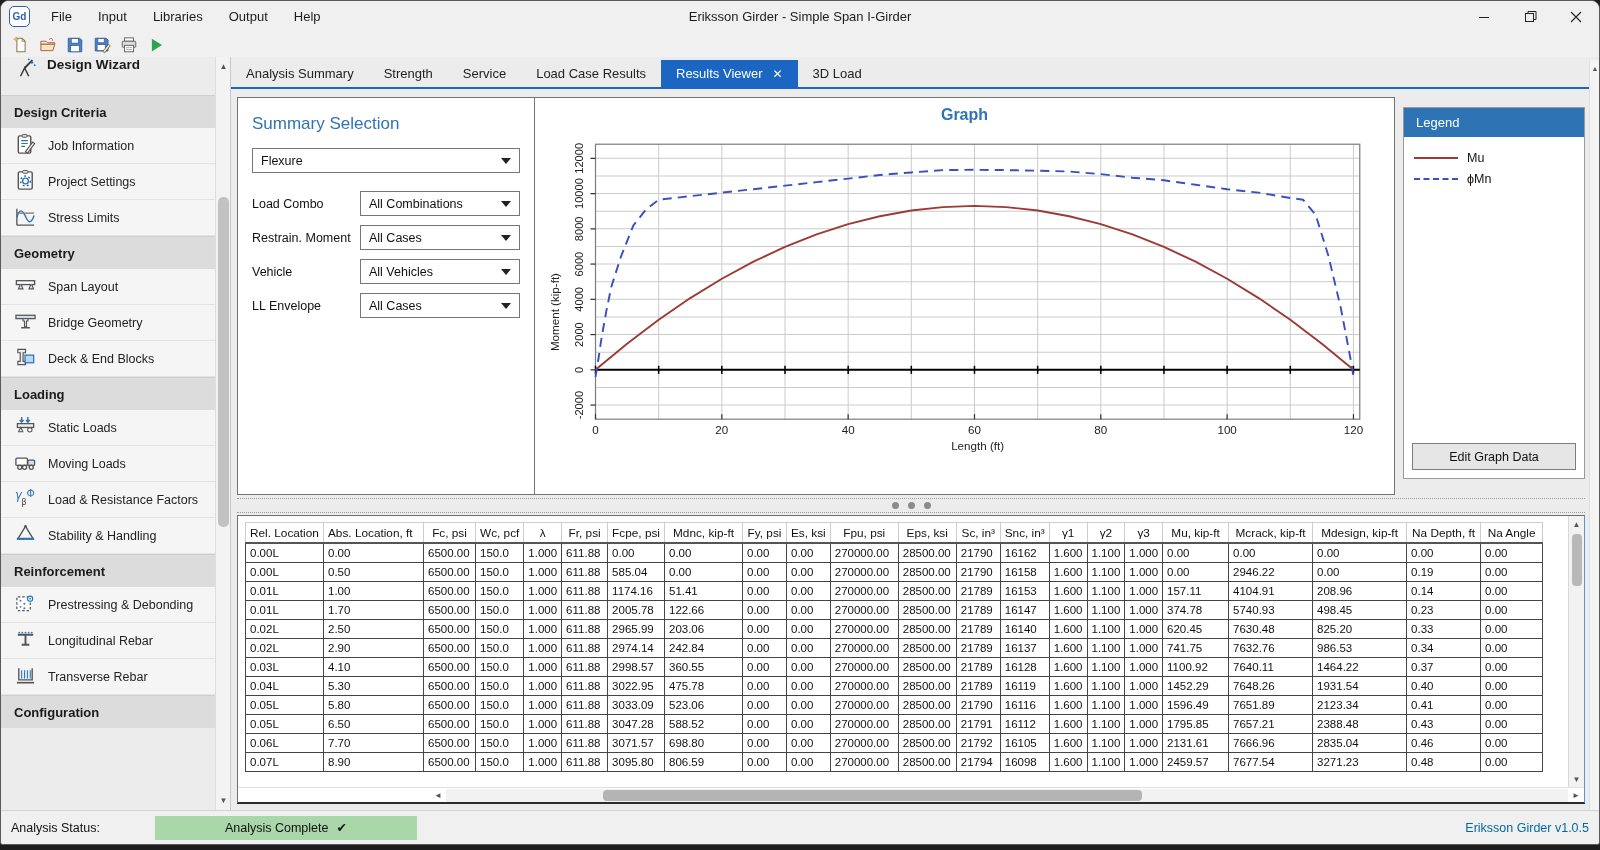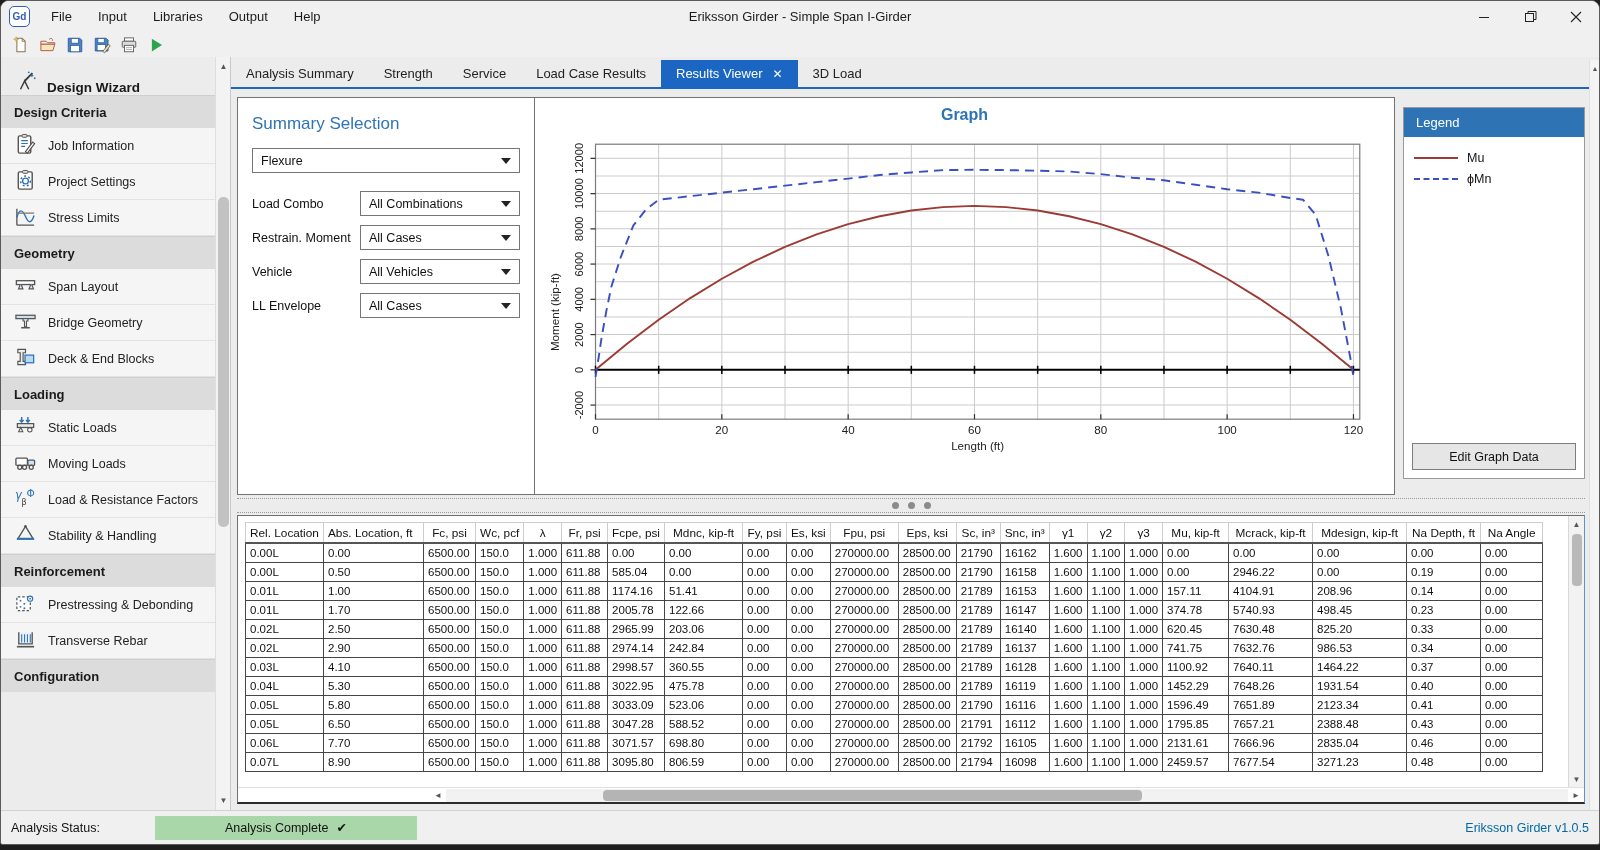--- a/index.html
+++ b/index.html
@@ -23,21 +23,21 @@
 
   
   .main-row { flex:1; display:flex; min-height:0; }
 
   
   .sidebar { width:230px; flex:none; background:#ececec; border-right:1px solid #c9c9c9; position:relative; padding-right:15px; overflow:hidden; }
   .sb-scroll { position:absolute; right:0; top:0; bottom:0; width:15px; background:#f3f3f3; border-left:1px solid #dedede; }
   .sb-arrow { position:absolute; left:0; width:15px; height:15px; font-size:8px; color:#555; display:flex; align-items:center; justify-content:center; }
   .sb-arrow.up { top:2px; } .sb-arrow.down { bottom:2px; }
   .sb-thumb { position:absolute; left:2px; width:11px; top:140px; height:330px; background:#c2c2c2; border-radius:5px; }
-  .dw-header { height:38px; display:flex; align-items:flex-end; gap:10px; padding-left:14px; font-weight:bold; font-size:13.5px; color:#1a1a1a; }
+  .dw-header { height:38px; display:flex; align-items:flex-start; gap:10px; padding-left:14px; font-weight:bold; font-size:13.5px; color:#1a1a1a; }
   .dw-header svg { width:22px; height:22px; }
   .sb-section { height:33px; display:flex; align-items:center; padding-left:13px; background:#dcdcdc; font-weight:bold; font-size:13px; color:#1a1a1a; border-top:1px solid #cfcfcf; }
   .sb-item { height:36px; display:flex; align-items:center; gap:11px; padding-left:13px; background:#f5f5f5; border-bottom:1px solid #e3e3e3; font-size:12.5px; color:#222; cursor:default; }
   .sb-item svg { width:23px; height:23px; flex:none; }
 
   
   .main { flex:1; display:flex; flex-direction:column; min-width:0; position:relative; background:#ececec; padding-right:10px; }
   .right-strip { position:absolute; right:0; top:3px; bottom:0; width:10px; background:#f4f4f4; border-left:1px solid #e0e0e0; }
   .right-strip .sb-arrow { width:10px; height:12px; font-size:7px; }
 
@@ -281,20 +281,31 @@
             <span><svg viewBox="0 0 24 24" width="23" height="23">
                 <rect x="3" y="5" width="14" height="14.5" rx="1" fill="#fff" stroke="#555" stroke-width="1.3" stroke-dasharray="2.6 2"></rect>
                 <circle cx="6.8" cy="9" r="1" fill="#2e74b5"></circle>
                 <circle cx="6.8" cy="15.5" r="1" fill="#2e74b5"></circle>
                 <circle cx="10.8" cy="12.2" r="1" fill="#2e74b5"></circle>
                 <circle cx="10.8" cy="17" r="1" fill="#2e74b5"></circle>
                 <circle cx="16.8" cy="7" r="2.7" fill="#fff" stroke="#2e74b5" stroke-width="1.2"></circle>
                 <circle cx="16.8" cy="7" r=".9" fill="#2e74b5"></circle>
               </svg></span>
             <span>Prestressing &amp; Debonding</span>
+          </div>
+          <div class="sb-item">
+            <span><svg viewBox="0 0 24 24" width="23" height="23">
+                <path d="M4 7 h16 M12 7 v10.5 M8 17.5 h8" stroke="#555" stroke-width="2" fill="none"></path>
+                <circle cx="5.5" cy="4.8" r=".95" fill="#2e74b5"></circle>
+                <circle cx="8.7" cy="4.8" r=".95" fill="#2e74b5"></circle>
+                <circle cx="12" cy="4.8" r=".95" fill="#2e74b5"></circle>
+                <circle cx="15.3" cy="4.8" r=".95" fill="#2e74b5"></circle>
+                <circle cx="18.5" cy="4.8" r=".95" fill="#2e74b5"></circle>
+              </svg></span>
+            <span>Longitudinal Rebar</span>
           </div>
           <div class="sb-item">
             <span><svg viewBox="0 0 24 24" width="23" height="23">
                 <path d="M5 4.5 v12 h14 v-12" fill="#e9f1fa" stroke="#555" stroke-width="1.4"></path>
                 <path d="M8 6.5 v8.5 M11 6.5 v8.5 M14 6.5 v8.5 M17 6.5 v8.5" stroke="#2e74b5" stroke-width="1.1"></path>
                 <path d="M3 19.5 h18" stroke="#555" stroke-width="1.7"></path>
               </svg></span>
             <span>Transverse Rebar</span>
           </div>
           <div class="sb-section">Configuration</div>

